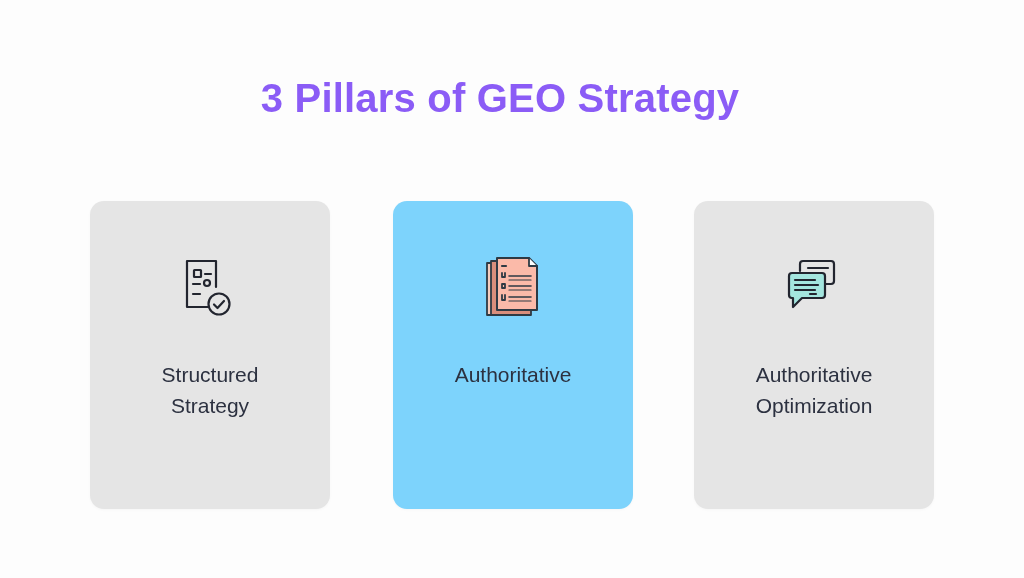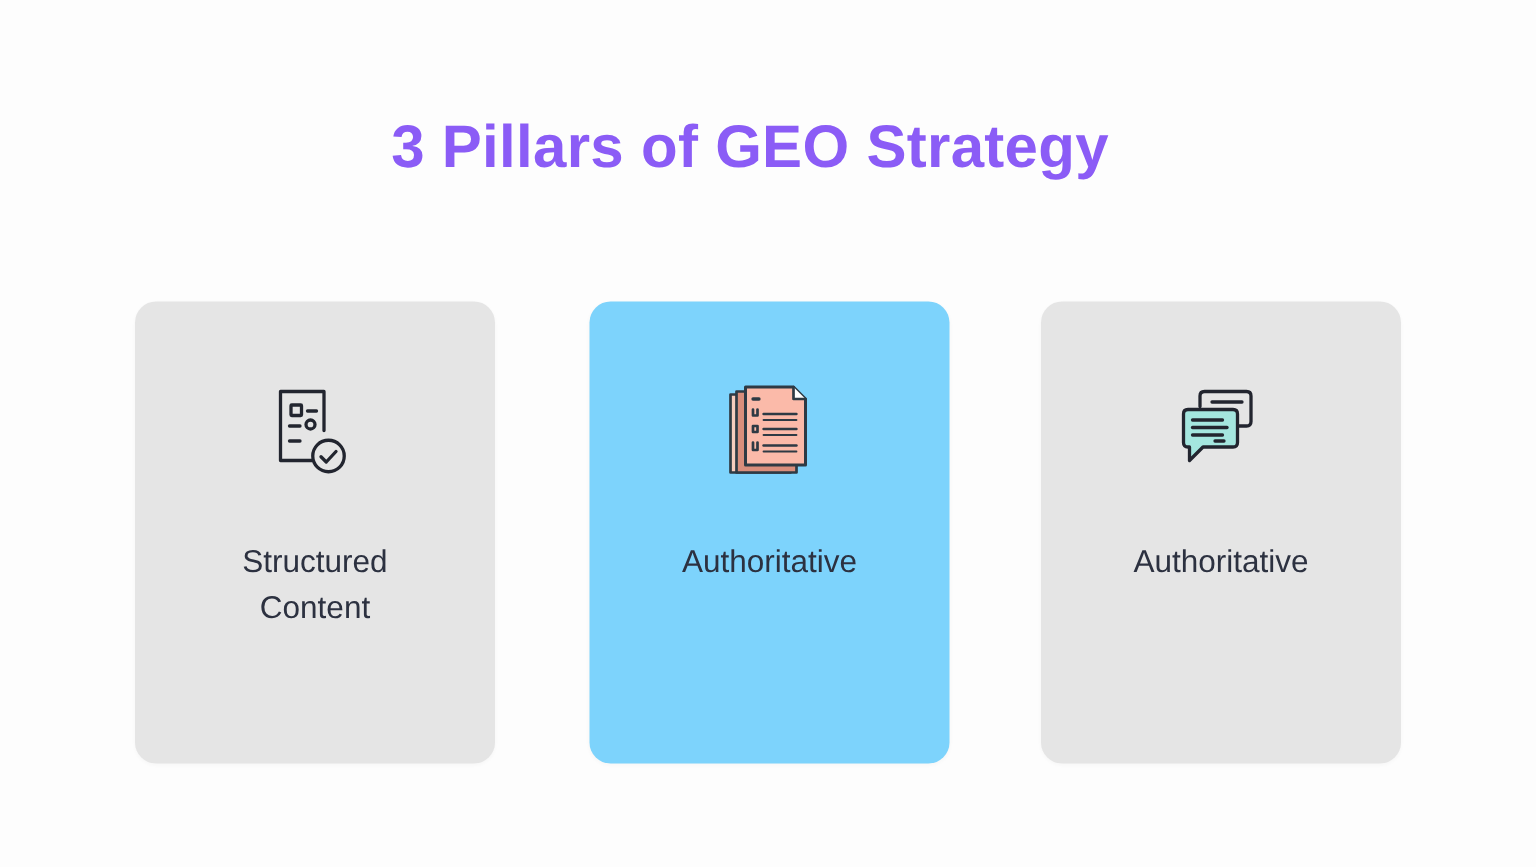--- a/index.html
+++ b/index.html
@@ -75,21 +75,21 @@
       <circle cx="37" cy="34" r="3"></circle>
 
       <line x1="23" y1="45" x2="30" y2="45"></line>
 
       <circle cx="49" cy="55" r="10.5"></circle>
       <polyline points="44,55.5 47.5,59 54,52"></polyline>
     </svg>
   </div>
   <div class="label">
     <span>Structured</span>
-    <span>Content</span>
+    <span>Strategy</span>
   </div>
 </div>
 
 <div class="card salmon" style="left:393px;">
   <div class="icon">
     <svg viewBox="0 0 80 80" fill="none" stroke-linecap="round" stroke-linejoin="round">
 
       <rect x="14" y="14" width="40" height="52" fill="#F6CDBE" stroke="#2E3A44" stroke-width="1.8"></rect>
       <rect x="18" y="12" width="40" height="54" fill="#D98E7C" stroke="#2E3A44" stroke-width="1.8"></rect>
 
@@ -122,14 +122,15 @@
 
       <path d="M15 27 Q15 24 18 24 H48 Q51 24 51 27 V46 Q51 49 48 49 H28 L19 58 V49 H18 Q15 49 15 46 Z" fill="#A4E6DF"></path>
       <line x1="21" y1="31" x2="41" y2="31"></line>
       <line x1="21" y1="36" x2="44" y2="36"></line>
       <line x1="21" y1="41" x2="41" y2="41"></line>
       <line x1="36" y1="45" x2="42" y2="45"></line>
     </svg>
   </div>
   <div class="label">
     <span>Authoritative</span>
+    <span>Optimization</span>
   </div>
 </div>
 
 </body></html>

